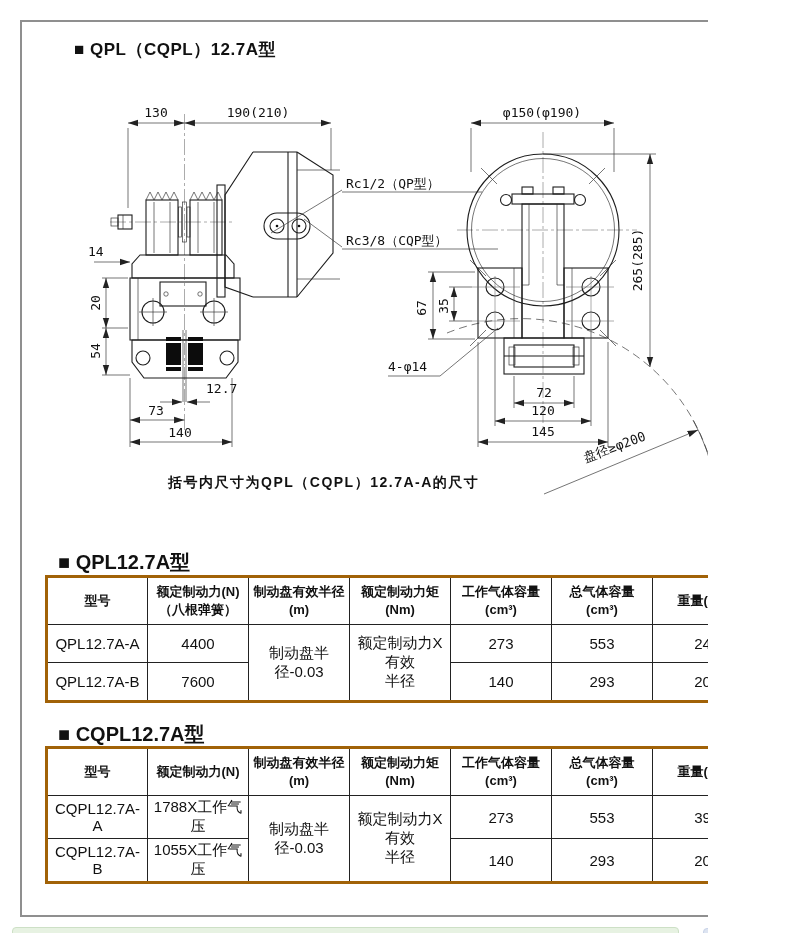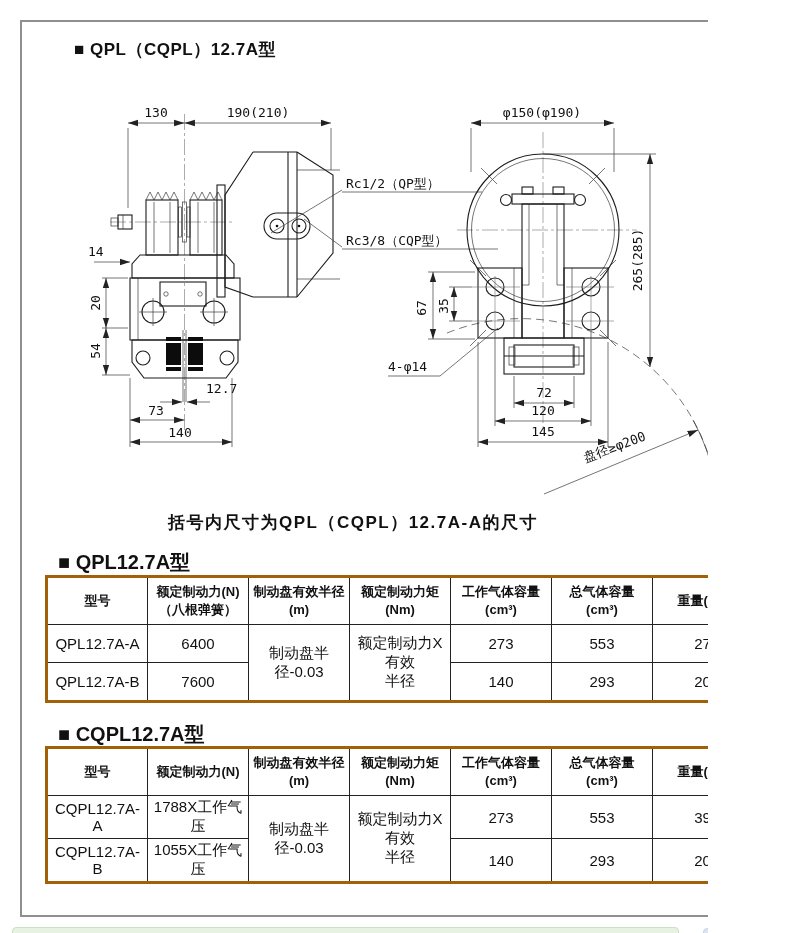--- a/index.html
+++ b/index.html
@@ -2,21 +2,21 @@
 <html><head>
 <meta charset="utf-8">
 <style>
   html,body{margin:0;padding:0;background:#fff;}
   .stage{position:relative;width:708px;height:933px;background:#fff;overflow:hidden;
          font-family:"Liberation Sans",sans-serif;color:#111;}
   .page-border{position:absolute;left:20px;top:20px;width:756px;height:893px;
                border:2px solid #8f8f8f;background:#fff;}
   .title{position:absolute;left:74px;top:38px;font-size:17px;font-weight:bold;letter-spacing:.5px;}
   .drawing{position:absolute;left:20px;top:80px;}
-  .caption{position:absolute;left:168px;top:511px;font-size:17px;font-weight:bold;letter-spacing:1.5px;}
+  .caption{position:absolute;left:168px;top:474px;font-size:14px;font-weight:bold;letter-spacing:1.5px;}
   .sec{position:absolute;font-size:20px;font-weight:bold;}
   .sec1{left:58px;top:549px;}
   .sec2{left:58px;top:721px;}
   table.spec{position:absolute;left:45px;width:710px;border-collapse:collapse;table-layout:fixed;
              background:#fff;border:3px solid #a16207;}
   #t1{top:575px;} #t2{top:746px;}
   .spec th,.spec td{border:1px solid #222;text-align:center;vertical-align:middle;
                     white-space:pre-line;padding:2px;overflow:hidden;}
   .spec th{font-size:13px;font-weight:bold;height:42px;line-height:1.35;}
   .spec td{font-size:15px;height:33px;}
@@ -289,27 +289,27 @@
         <th>工作气体容量
 (cm³)</th>
         <th>总气体容量
 (cm³)</th>
         <th>重量(kg)</th>
       </tr>
     </thead>
     <tbody>
       <tr>
         <td>QPL12.7A-A</td>
-        <td>6400</td>
+        <td>4400</td>
         <td rowspan="2">制动盘半径-0.03</td>
         <td rowspan="2">额定制动力X有效
 半径</td>
         <td>273</td>
         <td>553</td>
-        <td>27</td>
+        <td>24</td>
       </tr>
       <tr>
         <td>QPL12.7A-B</td>
         <td>7600</td>
         <td>140</td>
         <td>293</td>
         <td>20</td>
       </tr>
     </tbody>
   </table>

